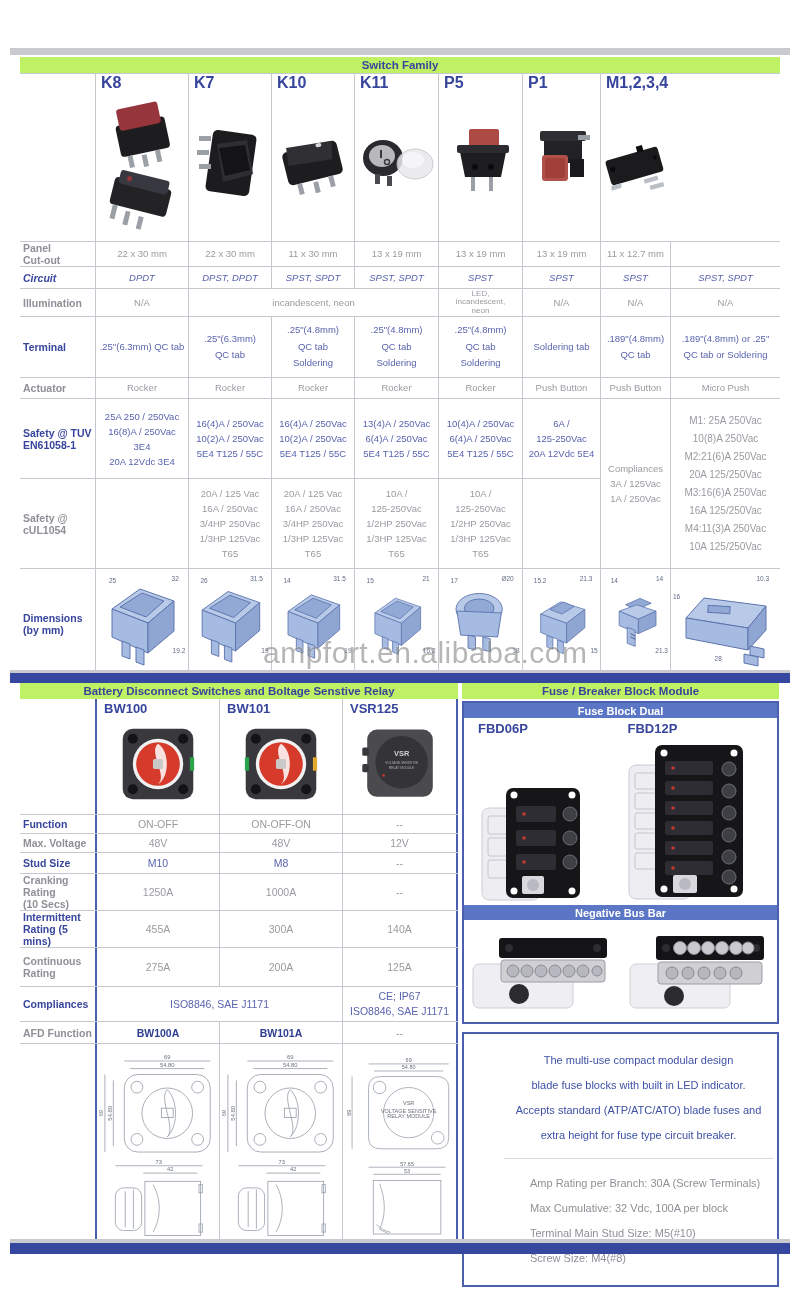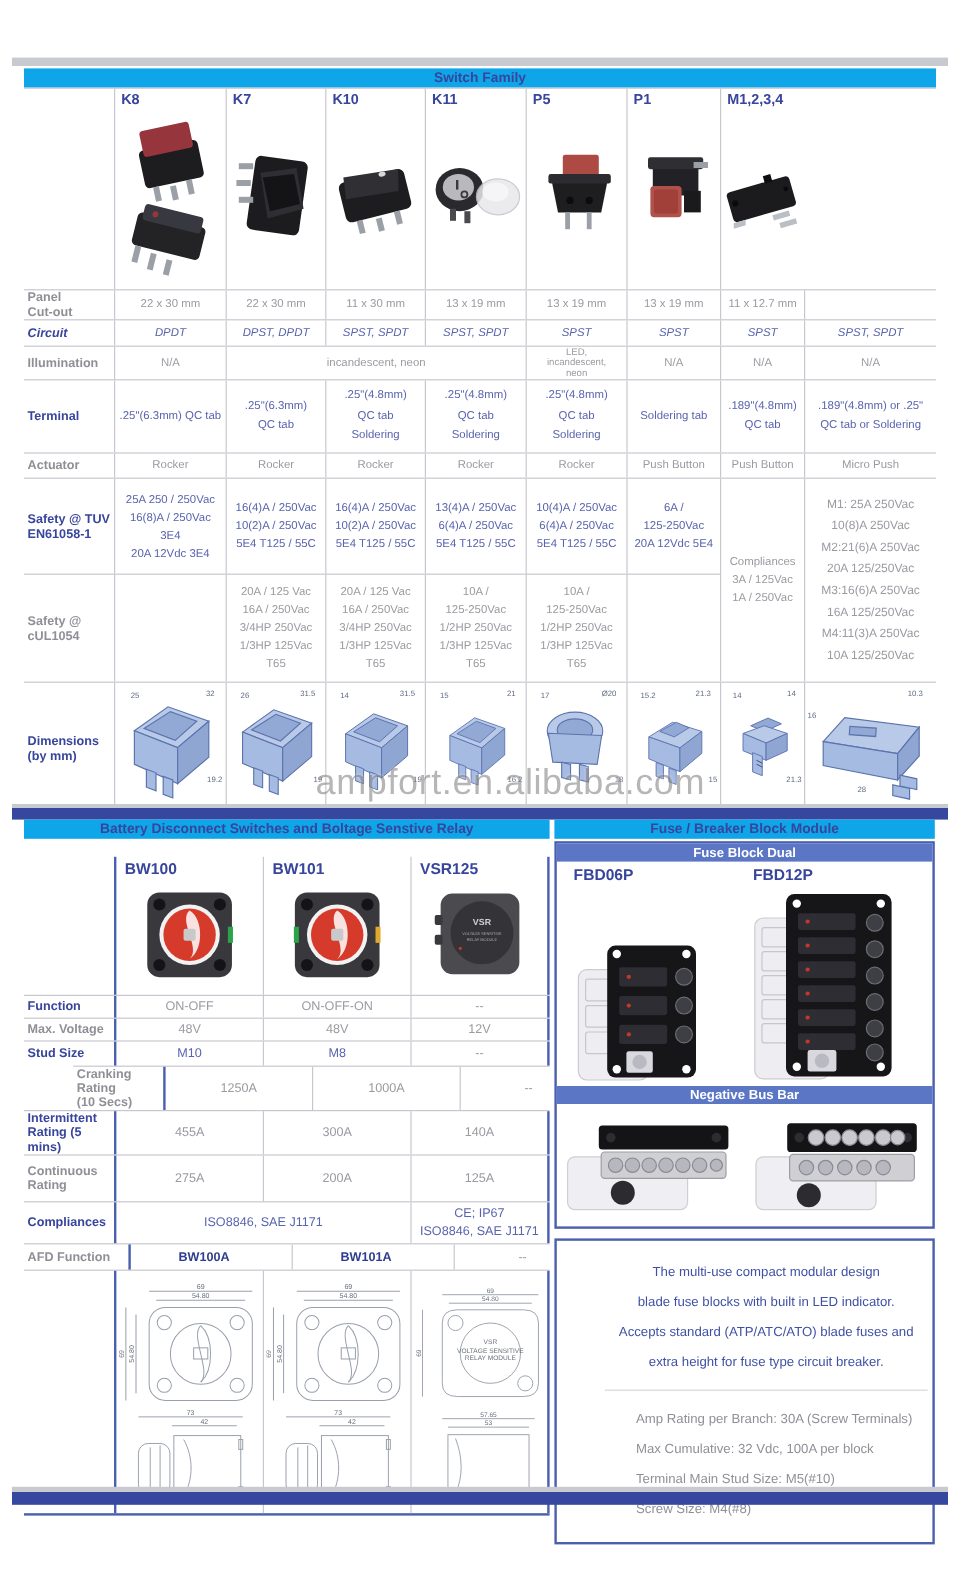--- a/index.html
+++ b/index.html
@@ -1,36 +1,36 @@
 <!DOCTYPE html>
 <html><head>
 <meta charset="utf-8">
 <style>
   html,body{margin:0;padding:0;background:#fff;}
   #page{position:relative;width:800px;height:1309px;background:#fff;overflow:hidden;
         font-family:"Liberation Sans",sans-serif;}
   .abs{position:absolute;}
   .bar{height:16px;display:flex;align-items:center;justify-content:center;
-       font-size:11.5px;font-weight:bold;color:#37459c;background:#0ea5e9;}
+       font-size:11.5px;font-weight:bold;color:#37459c;background:#bef264;}
   .bar.blue{background:#5b76c5;color:#fff;height:15px;font-size:11px;}
   
   #sf{left:20px;top:57px;width:760px;}
   .sf-row{display:grid;grid-template-columns:75px 93px 83px 83px 84px 84px 78px 70px 110px;
           border-top:1px solid #c7c7cf;}
   .c{border-left:1px solid #c7c7cf;display:flex;flex-direction:column;justify-content:center;
      align-items:center;text-align:center;white-space:pre-line;padding:1px 1px;
      font-size:9.5px;line-height:12px;color:#9a9ba1;overflow:hidden;}
   .c.first{border-left:none;align-items:flex-start;text-align:left;padding-left:3px;}
   .lab-n{color:#37459c;font-weight:bold;font-size:10.5px;line-height:12px;}
   .lab-g{color:#8f9097;font-weight:bold;font-size:10.5px;line-height:12px;}
   .v-blue{color:#5964ae;}
   .v-gray{color:#9a9ba1;}
   .lh15{line-height:15px;}
   .lh16{line-height:16.5px;}
-  .colname{align-self:flex-start;font-size:12px;font-weight:bold;color:#37459c;padding:2px 0 0 4px;}
+  .colname{align-self:flex-start;font-size:16px;font-weight:bold;color:#37459c;padding:2px 0 0 4px;}
   .imgwrap{flex:1;display:flex;align-items:center;justify-content:center;width:100%;}
   .dim-cell{position:relative;}
   .dim{position:absolute;font-size:6.5px;color:#5f6b85;}
   .da{top:6px;left:14%;} .db{top:4px;right:10%;} .dc{bottom:22px;right:3%;}
   
   #watermark{left:263px;top:636px;font-size:30px;color:#878787;opacity:.6;
              text-shadow:0 0 2px #fff;letter-spacing:.5px;z-index:5;}
   #mid-bar{left:10px;top:670px;width:780px;height:13px;
            background:linear-gradient(#c9c9d0 0 3px,#35479e 3px);}
   #bottom-bar{left:10px;top:1239px;width:780px;height:15px;
@@ -424,21 +424,21 @@
   </div>
 
   <div class="abs" id="watermark">ampfort.en.alibaba.com</div>
   <div class="abs" id="mid-bar"></div>
 
   <div class="abs" id="bl">
     <div class="bar">
       <span>Battery Disconnect Switches and Boltage Senstive Relay</span>
     </div>
 
-    <div class="bd-row" style="height:115px;border-top:none;margin-top:15px;">
+    <div class="bd-row" style="height:115px;border-top:none;">
       <div class="c first"></div>
       <div class="c">
         <span class="pname">BW100</span>
         <div class="imgwrap">
           <svg width="84" height="84" viewBox="0 0 100 100">
               <rect x="8" y="8" width="84" height="84" rx="12" fill="#39393d"></rect>
               <circle cx="20" cy="20" r="6" fill="#141416"></circle>
               <circle cx="80" cy="20" r="6" fill="#141416"></circle>
               <circle cx="20" cy="80" r="6" fill="#141416"></circle>
               <circle cx="80" cy="80" r="6" fill="#141416"></circle>
@@ -496,21 +496,21 @@
       <div class="c v-gray">48V</div>
       <div class="c v-gray">48V</div>
       <div class="c v-gray lastc">12V</div>
     </div>
     <div class="bd-row" style="height:20px;">
       <div class="c first lab-n">Stud Size</div>
       <div class="c v-blue">M10</div>
       <div class="c v-blue">M8</div>
       <div class="c v-gray lastc">--</div>
     </div>
-    <div class="bd-row" style="height:36px;margin-left:41px;">
+    <div class="bd-row" style="height:36px;">
       <div class="c first lab-g">Cranking Rating
 (10 Secs)</div>
       <div class="c v-gray">1250A</div>
       <div class="c v-gray">1000A</div>
       <div class="c v-gray lastc">--</div>
     </div>
     <div class="bd-row" style="height:36px;">
       <div class="c first lab-n">Intermittent
 Rating (5 mins)</div>
       <div class="c v-gray">455A</div>
@@ -523,21 +523,21 @@
       <div class="c v-gray">275A</div>
       <div class="c v-gray">200A</div>
       <div class="c v-gray lastc">125A</div>
     </div>
     <div class="bd-row" style="height:34px;">
       <div class="c first lab-n">Compliances</div>
       <div class="c v-blue" style="grid-column:2/4;">ISO8846, SAE J1171</div>
       <div class="c v-blue lastc lh15">CE; IP67
 ISO8846, SAE J1171</div>
     </div>
-    <div class="bd-row" style="height:21px;gap:12px;">
+    <div class="bd-row" style="height:21px;">
       <div class="c first lab-g">AFD Function</div>
       <div class="c afd-v">BW100A</div>
       <div class="c afd-v">BW101A</div>
       <div class="c v-gray lastc">--</div>
     </div>
 
     <div class="bd-row bd-last" style="height:202px;">
       <div class="c first"></div>
       <div class="c">
         <svg width="118" height="112" viewBox="0 0 140 118">

